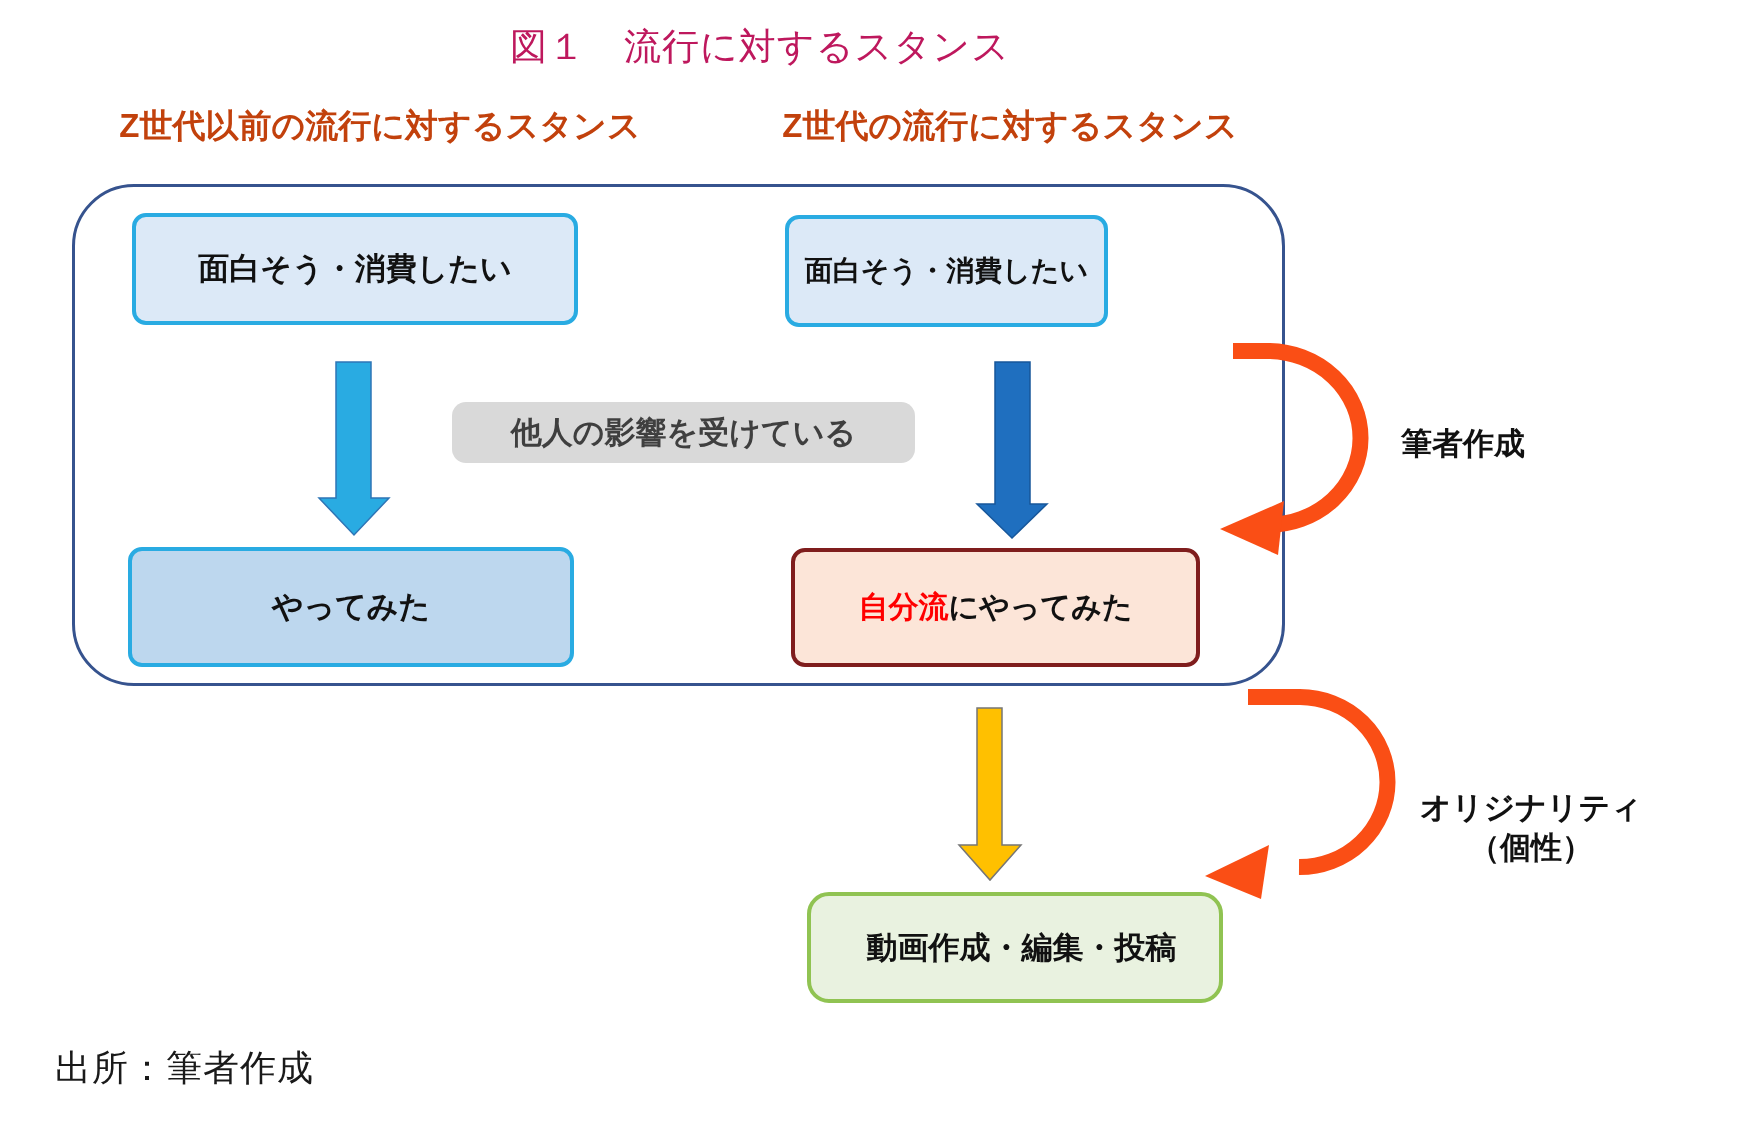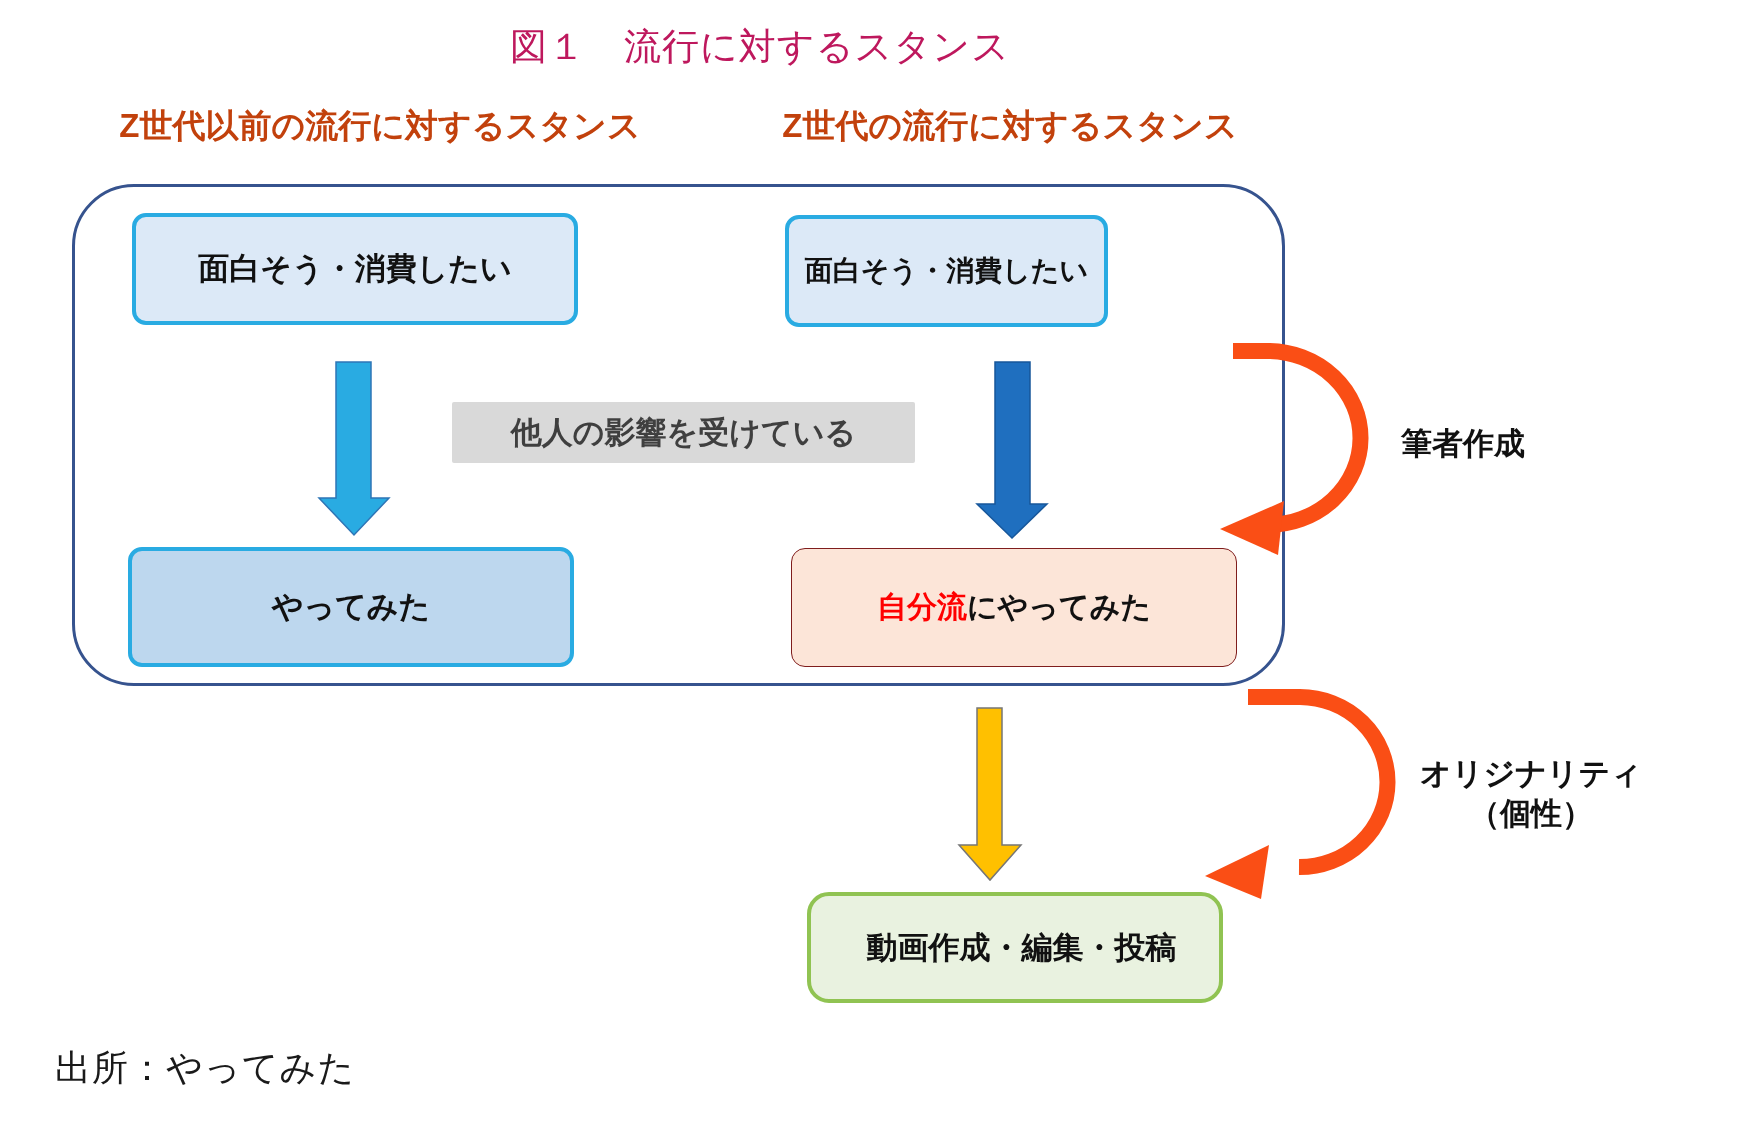--- a/index.html
+++ b/index.html
@@ -23,33 +23,33 @@
     left:72px;top:184px;width:1213px;height:502px;
     border:3.5px solid #36538E;border-radius:62px;background:transparent;
   }
   .box{
     display:flex;align-items:center;justify-content:center;
     border-radius:14px;font-weight:bold;color:#111;text-align:center;
   }
   .box-tl{left:132px;top:213px;width:446px;height:112px;background:#DCE9F7;border:4px solid #29ABE2;font-size:31px;}
   .box-tr{left:785px;top:215px;width:323px;height:112px;background:#DCE9F7;border:4px solid #29ABE2;font-size:28px;}
   .box-bl{left:128px;top:547px;width:446px;height:120px;background:#BDD7EE;border:4px solid #29ABE2;font-size:31px;}
-  .box-br{left:791px;top:548px;width:446px;height:119px;background:#FCE5D8;border:1px solid #7f1d1d;font-size:30px;}
+  .box-br{left:791px;top:548px;width:409px;height:119px;background:#FCE5D8;border:4px solid #7f1d1d;font-size:30px;}
   .box-br .hl{color:#FF0000;}
   .gray-note{
     left:452px;top:402px;width:463px;height:61px;background:#D9D9D9;
-    color:#3F3F3F;font-size:31px;font-weight:bold;border-radius:2px;
+    color:#3F3F3F;font-size:31px;font-weight:bold;border-radius:14px;
     display:flex;align-items:center;justify-content:center;
   }
   .box-out{left:807px;top:892px;width:416px;height:111px;background:#E9F2E0;border:4.5px solid #90C352;border-radius:22px;font-size:31px;padding-left:13px;}
   .arc-label{
     font-size:31px;font-weight:bold;color:#111;text-align:center;line-height:40px;
   }
   .lbl-arrange{left:1388px;top:424px;width:150px;}
-  .lbl-orig{left:1396px;top:754px;width:270px;}
+  .lbl-orig{left:1396px;top:788px;width:270px;}
   .source{
     left:55px;top:1044px;font-size:36px;color:#1a1a1a;letter-spacing:1px;
   }
   svg.overlay{position:absolute;left:0;top:0;width:1744px;height:1144px;pointer-events:none;}
 </style>
 </head>
 <body>
 
 <div id="canvas">
 
@@ -101,15 +101,15 @@
   <div class="abs arc-label lbl-arrange">筆者作成</div>
   <div class="abs arc-label lbl-orig">
     <div>オリジナリティ</div>
     <div>（個性）</div>
   </div>
 
   <div class="abs box box-out">
     <span>動画作成・編集・投稿</span>
   </div>
 
-  <div class="abs source serif">出所：やってみた</div>
+  <div class="abs source serif">出所：筆者作成</div>
 
 </div>
 
 </body></html>

